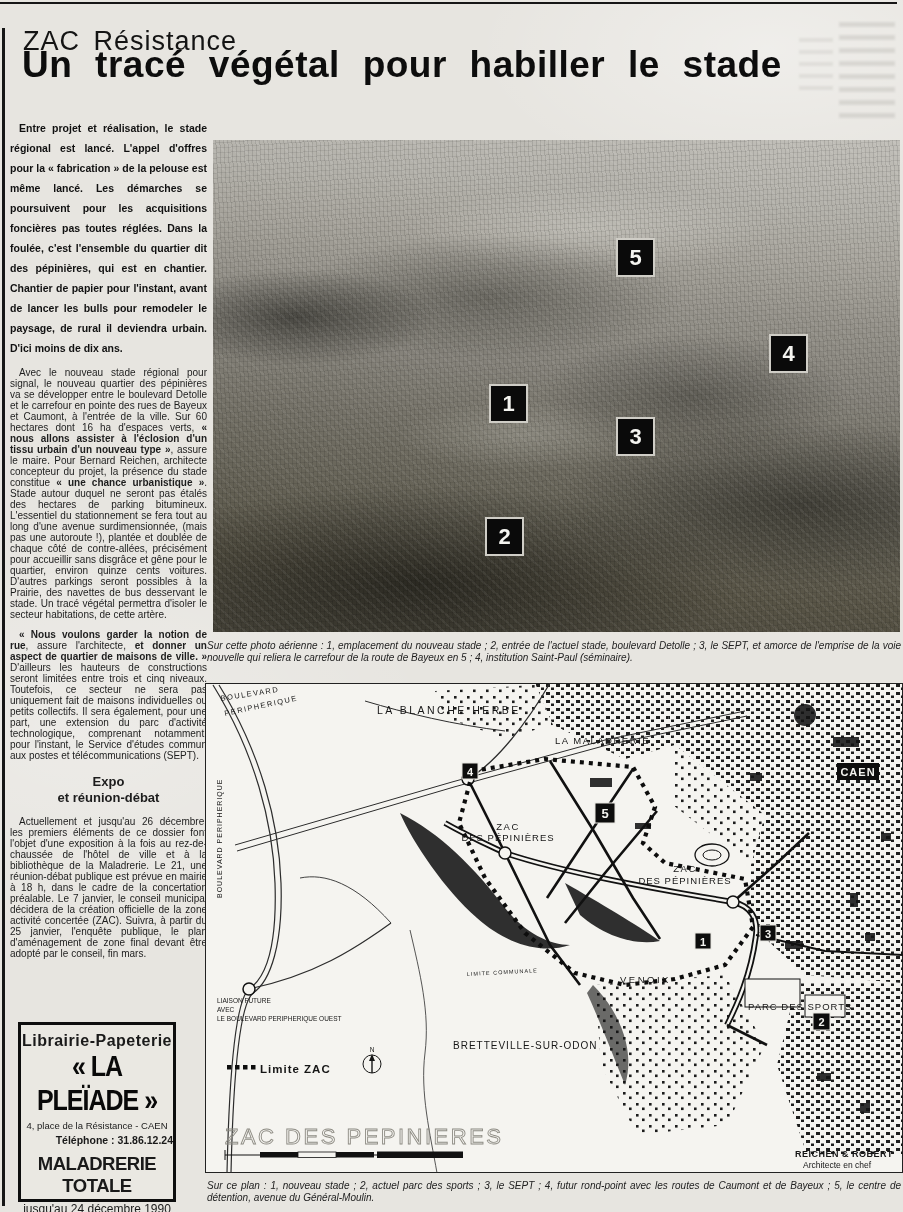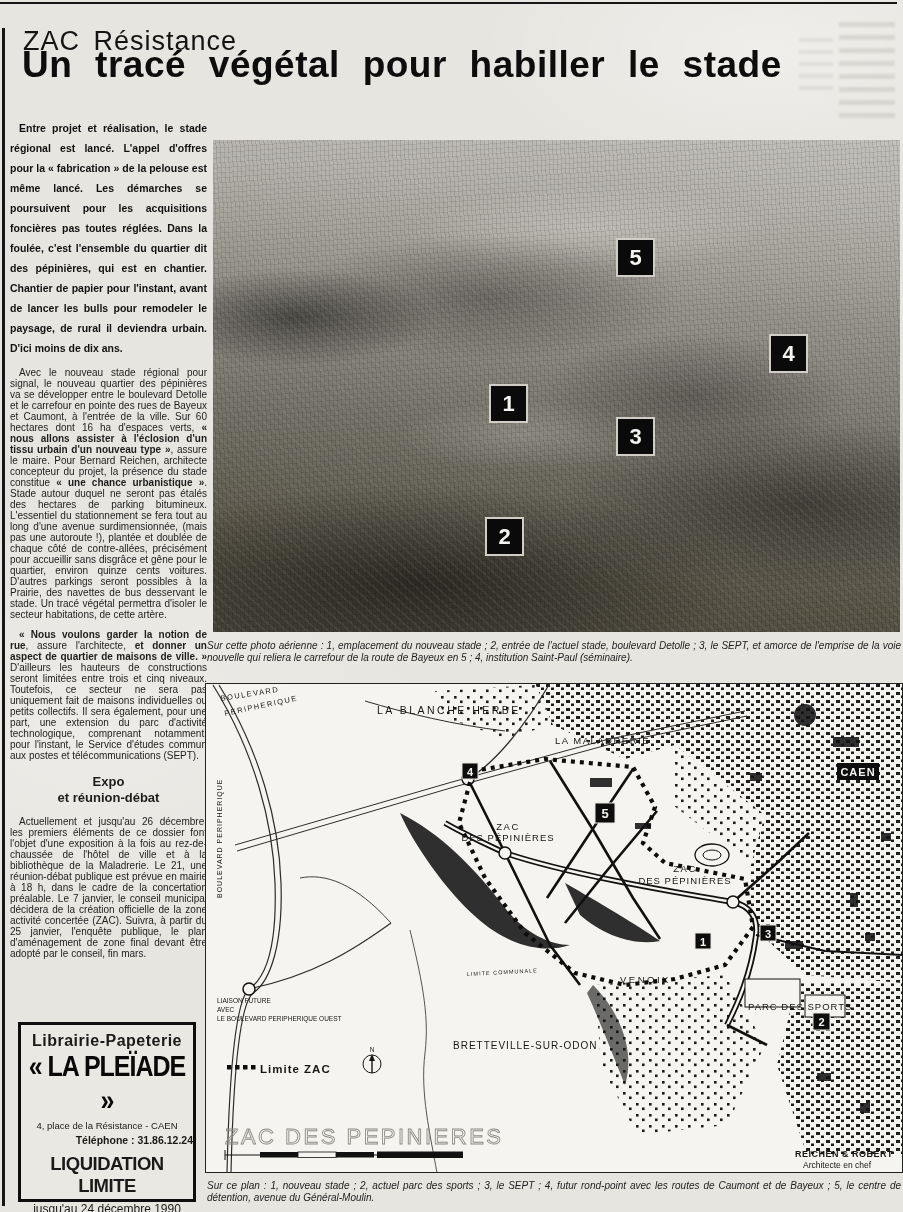--- a/index.html
+++ b/index.html
@@ -41,21 +41,21 @@
       repeating-linear-gradient(42deg, rgba(255,255,255,.06) 0 2px, transparent 2px 7px);}
   .pmark{position:absolute;width:35px;height:35px;background:#0a0a0a;border:2px solid #cfcdc6;color:#f4f4f0;
     font-size:22px;font-weight:bold;display:flex;align-items:center;justify-content:center;z-index:3;}
 
   .caption{position:absolute;left:207px;width:694px;font-size:10px;font-style:italic;line-height:12px;text-align:justify;color:#222;}
   .cap-photo{top:640px;}
   .cap-map{top:1180px;}
 
   .map{position:absolute;left:205px;top:683px;width:698px;height:490px;}
 
-  .ad{position:absolute;left:18px;top:1022px;width:178px;height:180px;border:3px solid #0e0e0e;background:#eae8e2;
+  .ad{position:absolute;left:18px;top:1022px;width:158px;height:180px;border:3px solid #0e0e0e;background:#eae8e2;
     box-sizing:border-box;text-align:center;}
   .ad .l1{margin-top:7px;font-weight:bold;font-size:16px;letter-spacing:.5px;}
   .ad .name{margin-top:4px;font-weight:bold;font-size:25px;letter-spacing:-1px;transform:scaleY(1.18);color:#090909;}
   .ad .addr{margin-top:8px;font-size:9.5px;}
   .ad .phone{margin-top:3px;font-size:10.5px;font-weight:bold;text-align:right;}
   .ad .liq{margin-top:7px;font-weight:bold;font-size:18.5px;letter-spacing:-.5px;}
   .ad .until{margin-top:5px;font-size:12px;}
 </style>
 </head>
 <body>
@@ -232,17 +232,17 @@
     </g>
   </svg>
 
   <div class="caption cap-map">Sur ce plan : 1, nouveau stade ; 2, actuel parc des sports ; 3, le SEPT ; 4, futur rond-point avec les routes de Caumont et de Bayeux ; 5, le centre de détention, avenue du Général-Moulin.</div>
 
   <div class="ad">
     <div class="l1">Librairie-Papeterie</div>
     <div class="name">« LA PLEÏADE »</div>
     <div class="addr"><span>4, place de la Résistance - </span><span class="b">CAEN</span></div>
     <div class="phone">Téléphone : 31.86.12.24</div>
-    <div class="liq">LIQUIDATION LIMITE</div>
+    <div class="liq">MALADRERIE TOTALE</div>
     <div class="until">jusqu'au 24 décembre 1990</div>
 
   </div>
 </div>
 
 </body></html>

